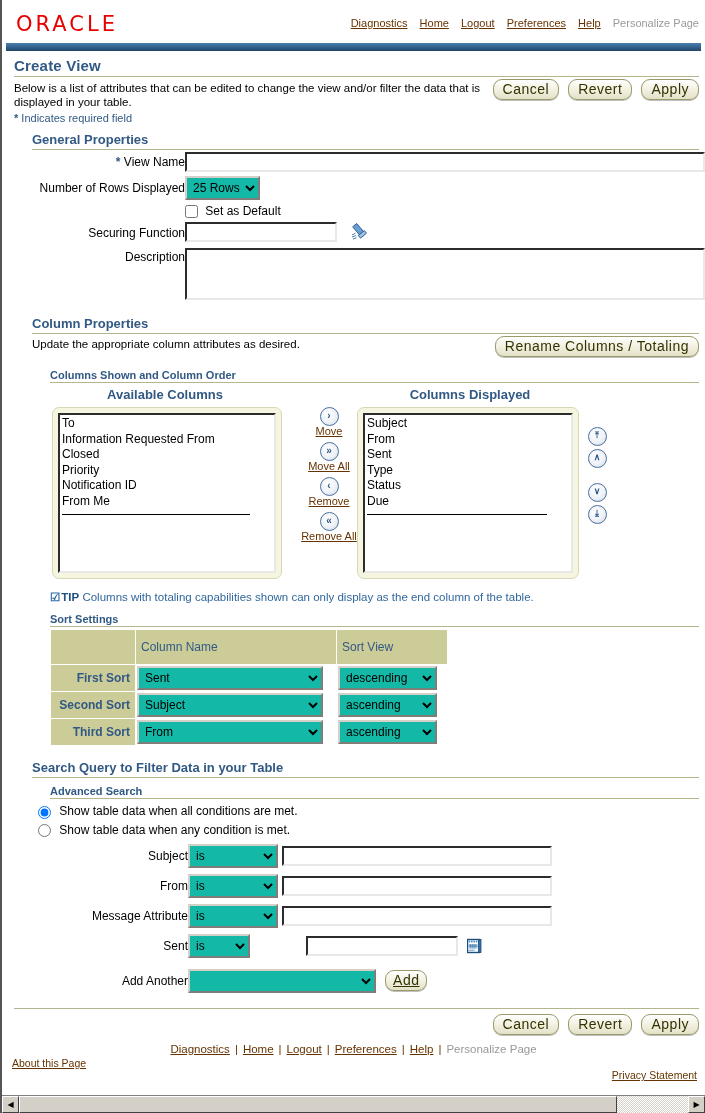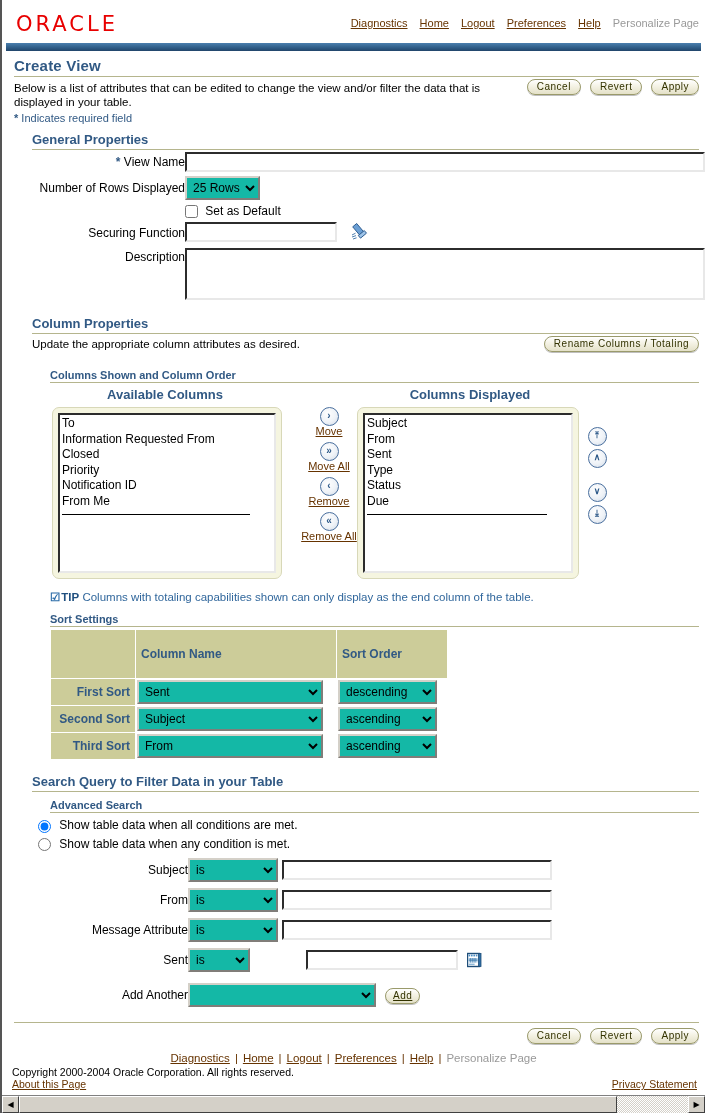--- a/index.html
+++ b/index.html
@@ -91,21 +91,21 @@
     padding: 3px 0 0 12px;
     color: #315984;
     font-size: 11px;
   }
   .req-star { color: #315984; font-weight: bold; }
 
   
   .btn {
     display: inline-block;
     font-family: "Liberation Sans", sans-serif;
-    font-size: 10px;
+    font-size: 14px;
     color: #333300;
     background: linear-gradient(to bottom, #ffffff 0%, #f4f2e4 45%, #e4e1c8 100%);
     border: 1px solid #9a9a6b;
     border-radius: 9px;
     padding: 1px 9px 2px 9px;
     letter-spacing: 0.5px;
     cursor: pointer;
     white-space: nowrap;
     box-shadow: 0 1px 0 rgba(0,0,0,0.25);
   }
@@ -272,23 +272,23 @@
     background: #ffffff;
   }
   table.sorttbl td {
     border: 1px solid #ffffff;
     padding: 1px 3px;
     font-size: 12px;
   }
   table.sorttbl td.hdr {
     background: #cccc99;
     color: #315984;
-    font-weight: bold;
+    font-weight: normal;
     font-size: 12px;
-    padding: 17px 5px;
+    padding: 10px 5px;
   }
   table.sorttbl td.rowlbl {
     background: #cccc99;
     color: #315984;
     font-weight: bold;
     text-align: right;
     padding: 2px 5px;
   }
   table.sorttbl td.cell { background: #ffffff; padding: 1px 1px; }
 
@@ -528,21 +528,21 @@
   </div>
 
   <div class="sub-head" style="margin-top:6px;">Sort Settings</div>
   <div class="sub-head-rule"></div>
 
   <table class="sorttbl" style="margin-top:2px;">
     <tbody>
         <tr>
       <td class="hdr" style="width:74px;">&nbsp;</td>
       <td class="hdr" style="width:190px;">Column Name</td>
-      <td class="hdr" style="width:100px;">Sort Order</td>
+      <td class="hdr" style="width:100px;">Sort View</td>
     </tr>
     <tr>
       <td class="rowlbl">First Sort</td>
       <td class="cell">
         <select class="sel" style="width:186px;">
           <option>Sent</option>
         </select>
       </td>
       <td class="cell">
         <select class="sel" style="width:99px;">
@@ -678,21 +678,20 @@
     <span class="btn"><span>Cancel</span></span>
     <span class="btn"><span>Revert</span></span>
     <span class="btn"><span>Apply</span></span>
   </div>
 
   <div class="footnav">
     <a href="#">Diagnostics</a><span class="sep">|</span><a href="#">Home</a><span class="sep">|</span><a href="#">Logout</a><span class="sep">|</span><a href="#">Preferences</a><span class="sep">|</span><a href="#">Help</a><span class="sep">|</span><span class="disabled">Personalize Page</span>
   </div>
 
   <div class="copyright">
-    <span>Copyright 2000-2004 Oracle Corporation. All rights reserved.</span>
     <span class="privacy">
       <a href="#">Privacy Statement</a>
     </span>
   </div>
   <div class="about">
     <a href="#">About this Page</a>
   </div>
 
   <div class="hscroll">
     <div class="hs-arrow">◀</div>

